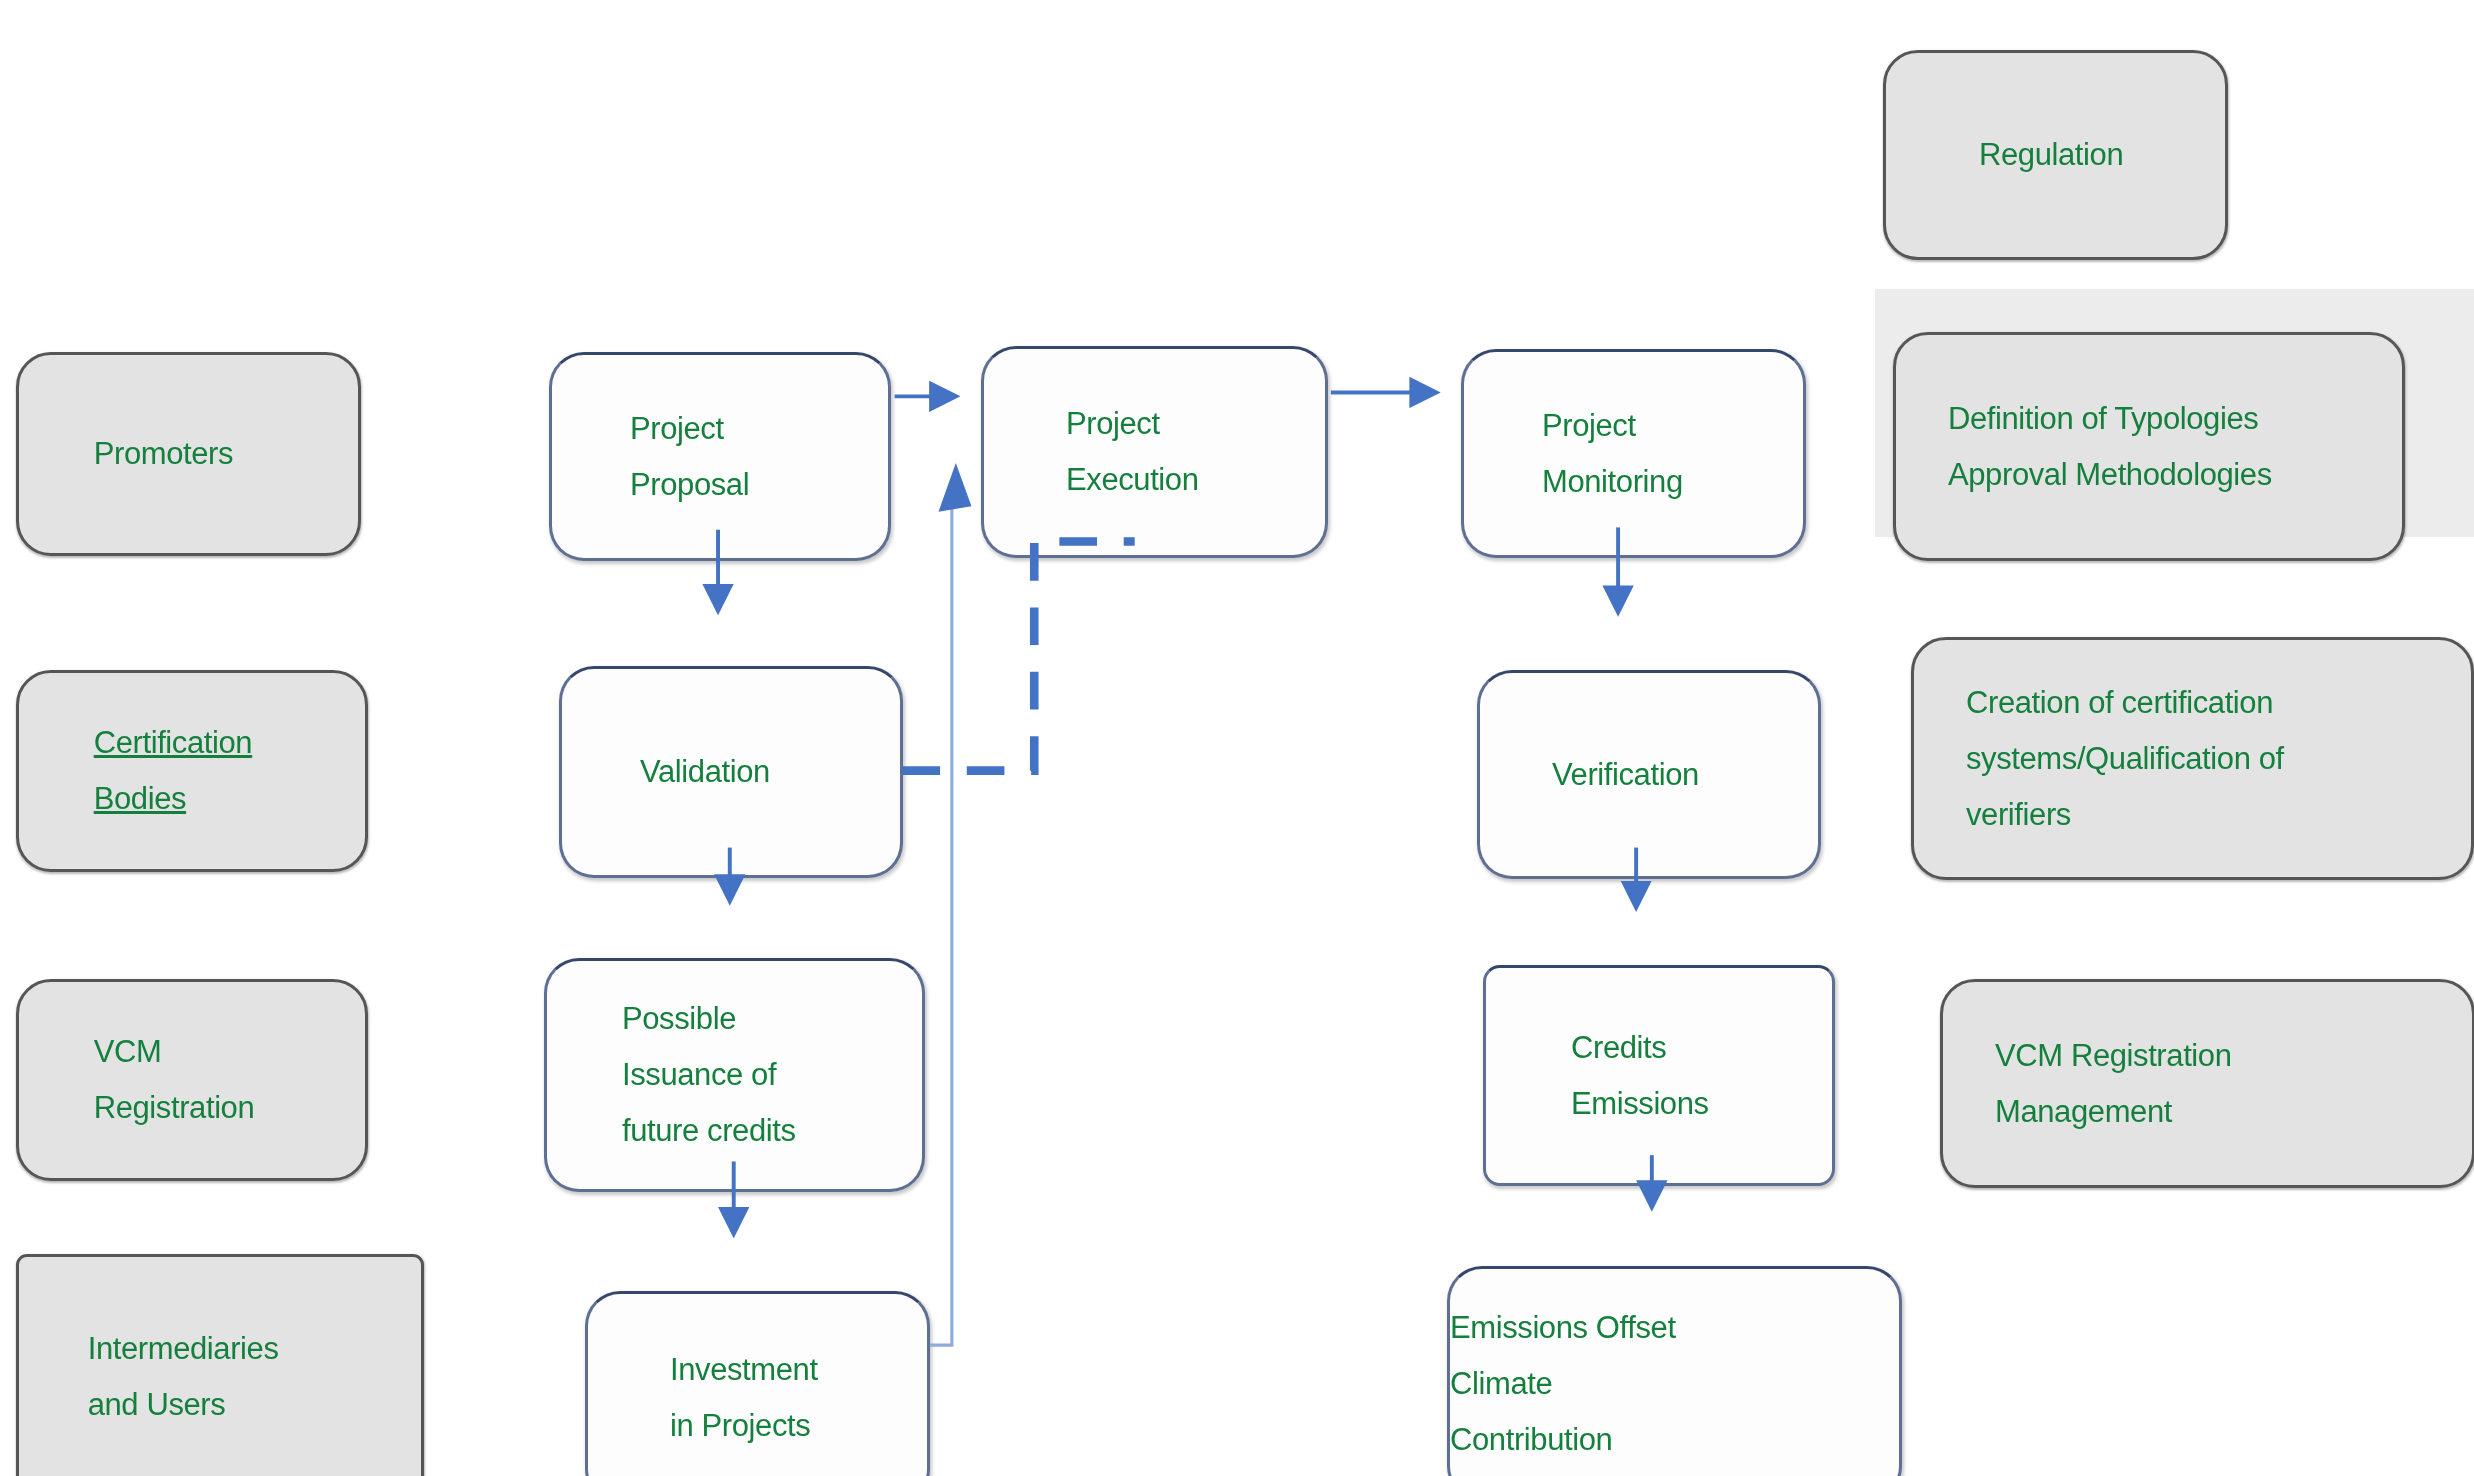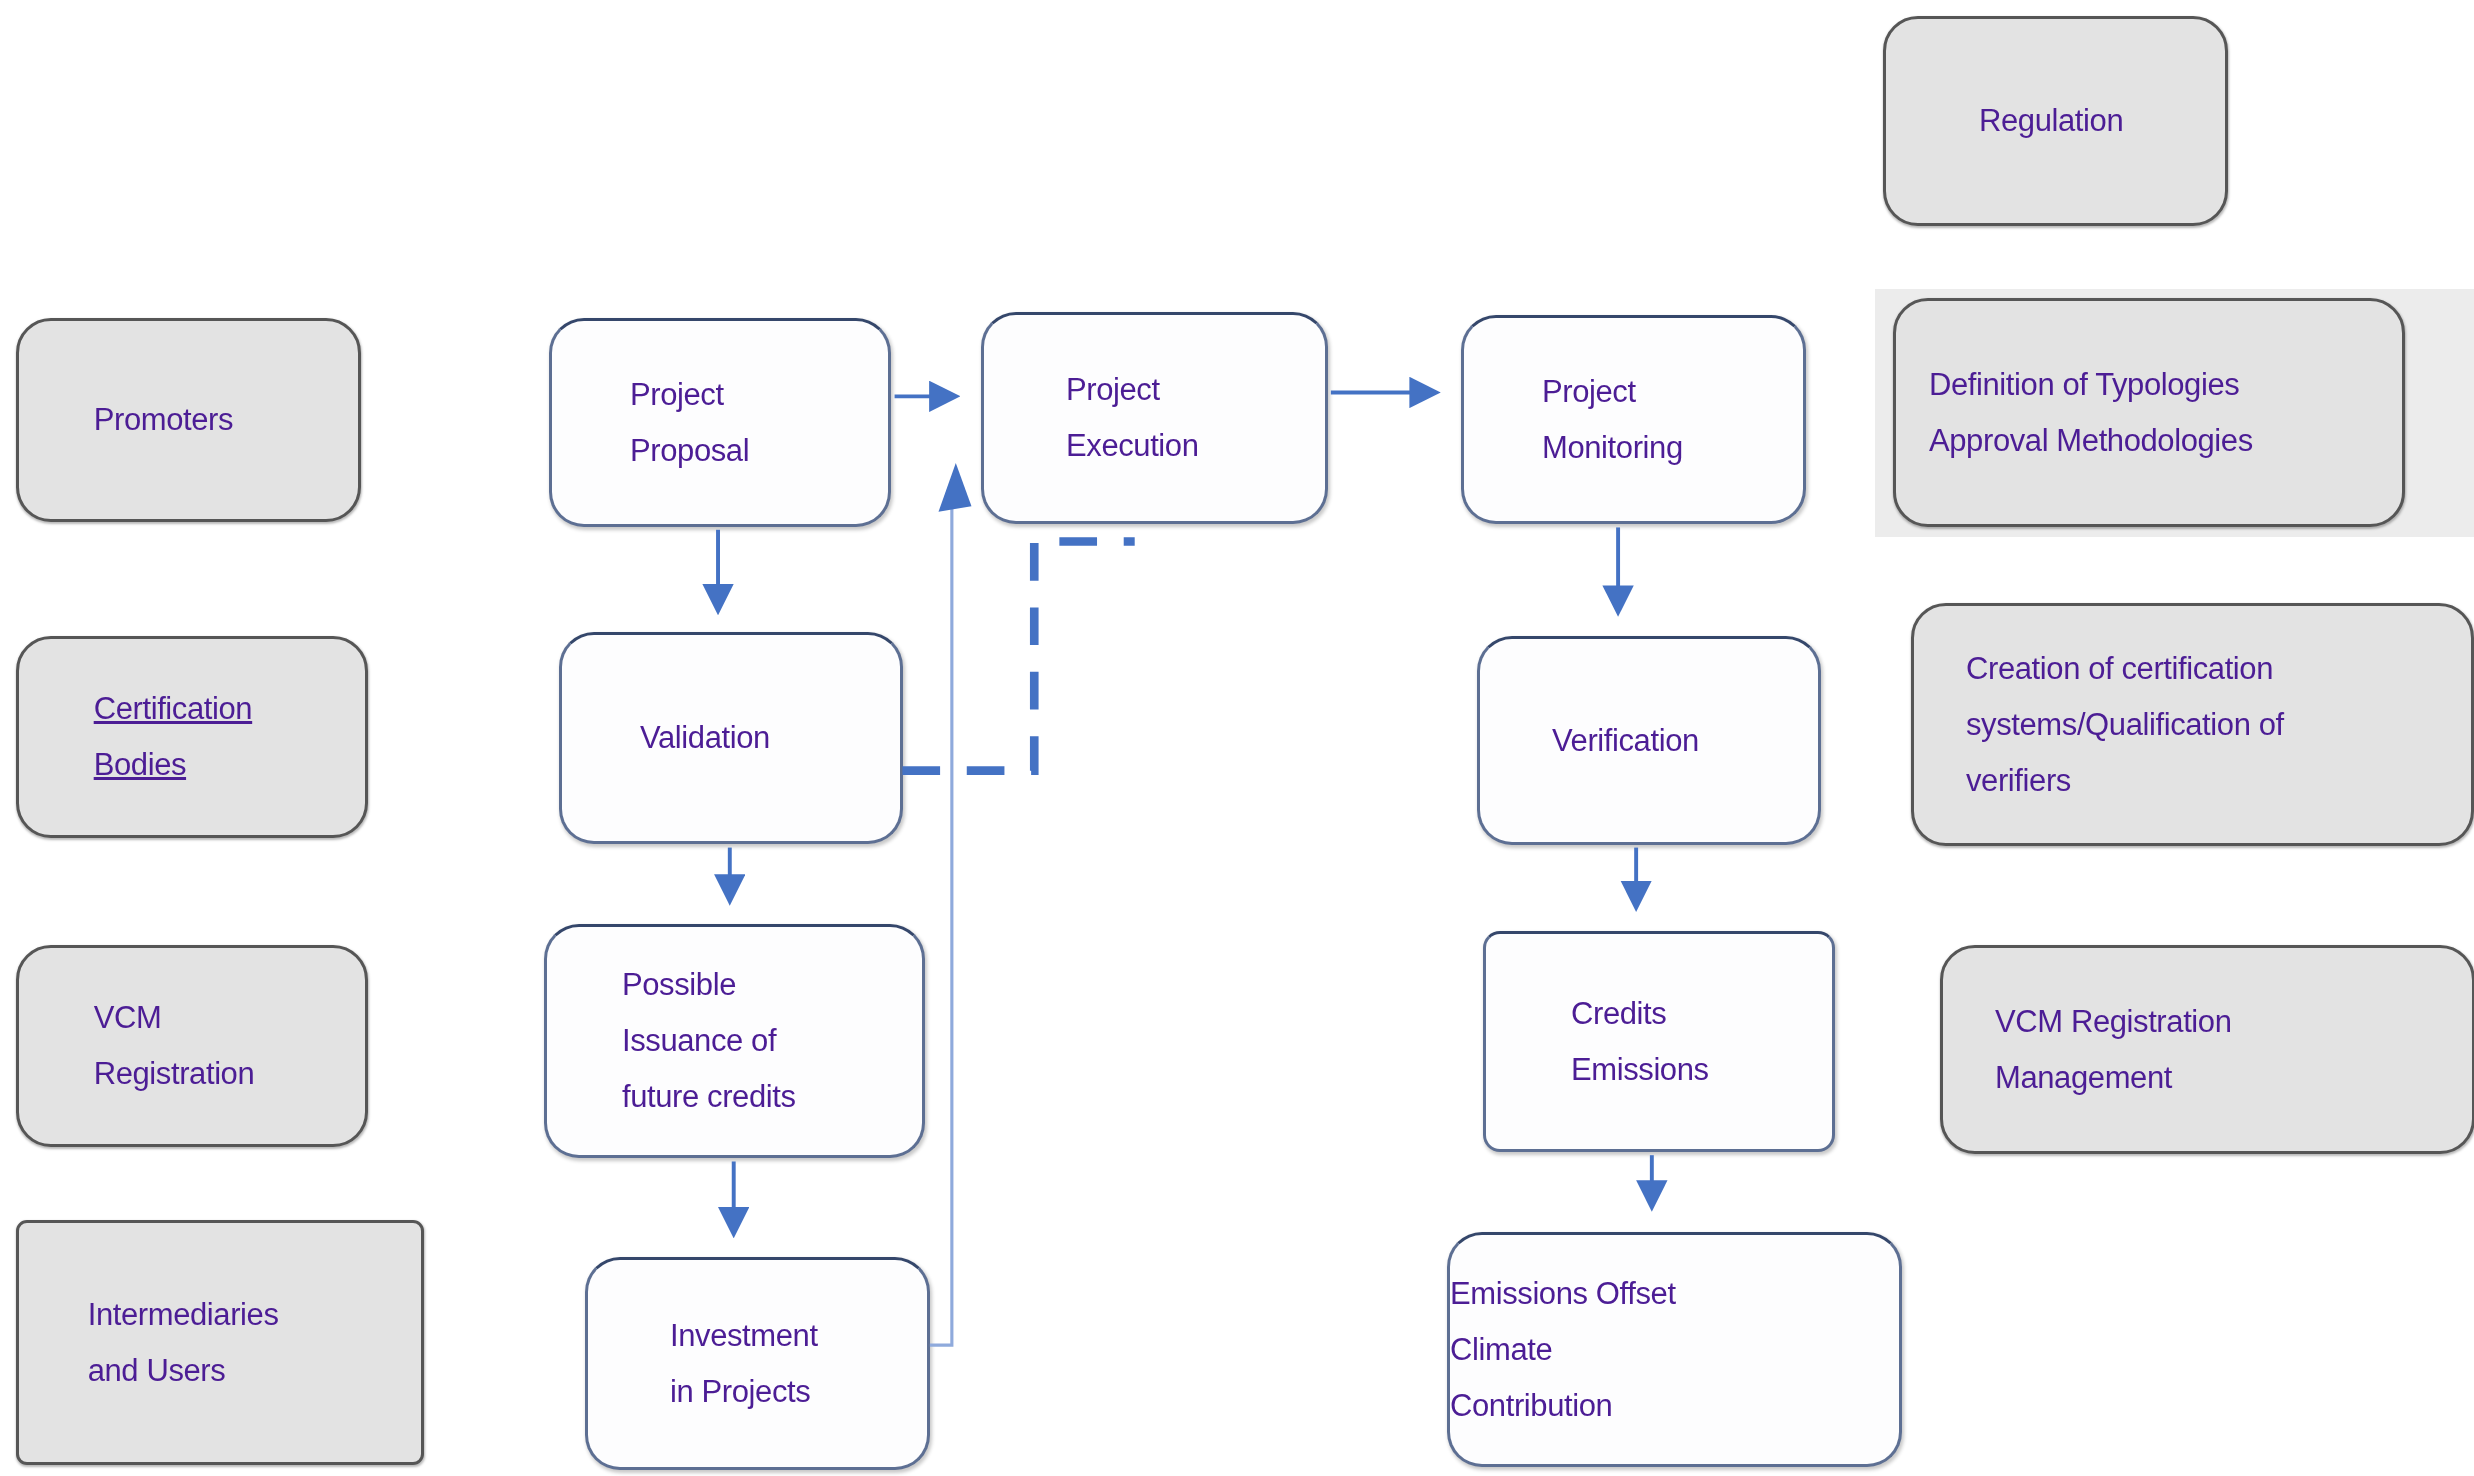--- a/index.html
+++ b/index.html
@@ -4,22 +4,23 @@
 <style>
   html,body{margin:0;padding:0;background:#ffffff;}
   body{
     width:2475px;height:1477px;position:relative;overflow:hidden;
     font-family:"Liberation Sans", sans-serif;
   }
   #canvas{position:absolute;left:0;top:0;width:2475px;height:1477px;background:#ffffff;}
 
   .node{
     position:absolute;display:flex;align-items:center;box-sizing:border-box;
-    border-radius:35px;font-size:31px;line-height:56px;color:#4c1d95;
+    border-radius:35px;font-size:31px;line-height:56px;color:#15803d;
     letter-spacing:-0.4px;
+    margin-top:34px;
   }
   .node-label{white-space:pre-line;}
 
   
   .gray{
     background:#e3e3e3;border:3.1px solid #565656;
     box-shadow:0.8px 1.6px 2.4px rgba(0,0,0,0.28);
   }
   
   .white{
@@ -43,21 +44,21 @@
   .n-investment {left:585px;  top:1257px; width:345px; height:213px; padding-left:82px;}
   .n-execution  {left:981px; top:312px;  width:347px; height:212px; padding-left:82px;}
   .n-monitoring {left:1461px; top:315px;  width:345px; height:209px; padding-left:78px;}
   .n-verification{left:1477px;top:636px;  width:344px; height:209px; padding-left:72px;}
   .n-credits    {left:1483px; top:931px; width:352px; height:221px; padding-left:85px;border-radius:17px;}
   .n-emissions  {left:1447px; top:1232px; width:455px; height:235px; }
 
   
   .n-regulation {left:1883px; top:15.7px;   width:345px; height:210px; padding-left:93px;}
   .bd-definition{left:1875px; top:289px;  width:599px; height:248px;}
-  .n-definition {left:1893px; top:298px;  width:512px; height:229px; padding-left:33px;}
+  .n-definition {left:1893px; top:298px;  width:512px; height:229px; padding-left:52px;}
   .n-creation   {left:1911px; top:603px;  width:563px; height:243px; padding-left:52px;}
   .n-vcm-mgmt   {left:1940px; top:945px; width:535px; height:209px; padding-left:52px;}
 
   #connectors{position:absolute;left:0;top:0;width:2475px;height:1477px;pointer-events:none;}
 </style>
 </head>
 <body>
 
 <div id="canvas">
 

